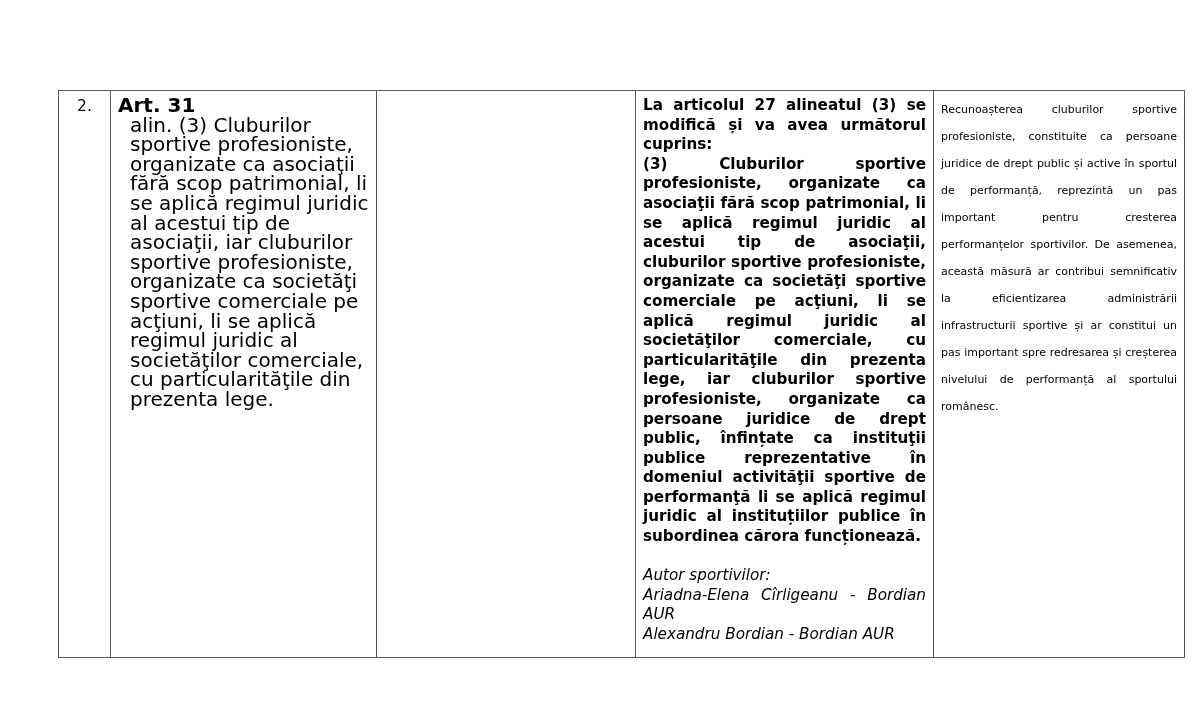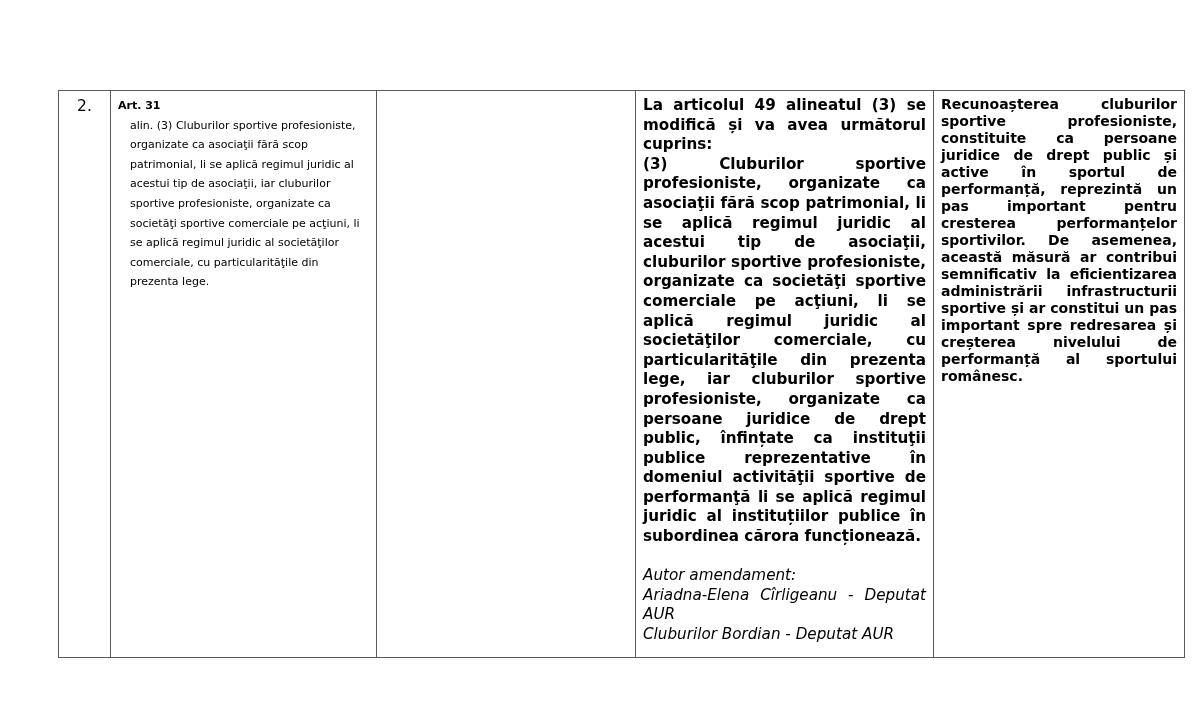--- a/index.html
+++ b/index.html
@@ -47,21 +47,21 @@
   }
   .cell-nr {
     text-align: center;
     font-size: 15.5px;
     line-height: 20px;
     padding-top: 5px;
   }
   .cell-nr .nr { display: block; }
 
   .text-block {
-    font-size: 11px;
+    font-size: 20px;
     line-height: 19.6px;
   }
   .text-block .hdr {
     font-weight: bold;
     display: block;
   }
   .text-block .body {
     display: block;
     margin-left: 12px;
   }
@@ -92,23 +92,22 @@
   .author-block .ln {
     display: block;
   }
   .author-block .ln.just {
     text-align: justify;
     text-align-last: justify;
   }
   .just-col {
     text-align: justify;
     text-align-last: left;
-    font-size: 14px;
-    line-height: 17px;
-    font-weight: bold;
+    font-size: 11px;
+    line-height: 27px;
   }
 </style>
 </head>
 <body>
 
 <div class="page">
 
   <table class="amendment-table">
     <colgroup>
       <col class="col-nr">
@@ -134,26 +133,26 @@
         </td>
 
         <td>
           <div class="cell-inner">
             <span></span>
           </div>
         </td>
 
         <td>
           <div class="cell-inner justified">
-            <p class="lead">La articolul 49 alineatul (3) se modifică și va avea următorul cuprins:</p>
+            <p class="lead">La articolul 27 alineatul (3) se modifică și va avea următorul cuprins:</p>
             <p>(3) Cluburilor sportive profesioniste, organizate ca asociaţii fără scop patrimonial, li se aplică regimul juridic al acestui tip de asociaţii, cluburilor sportive profesioniste, organizate ca societăţi sportive comerciale pe acţiuni, li se aplică regimul juridic al societăţilor comerciale, cu particularităţile din prezenta lege, iar cluburilor sportive profesioniste, organizate ca persoane juridice de drept public, înfințate ca instituţii publice reprezentative în domeniul activităţii sportive de performanţă li se aplică regimul juridic al instituțiilor publice în subordinea cărora funcționează.</p>
             <div class="author-block">
-              <span class="ln">Autor amendament:</span>
-              <span class="ln just">Ariadna-Elena Cîrligeanu - Deputat AUR</span>
-              <span class="ln">Cluburilor Bordian - Deputat AUR</span>
+              <span class="ln">Autor sportivilor:</span>
+              <span class="ln just">Ariadna-Elena Cîrligeanu - Bordian AUR</span>
+              <span class="ln">Alexandru Bordian - Bordian AUR</span>
             </div>
           </div>
         </td>
 
         <td>
           <div class="cell-inner just-col">
             <span>Recunoașterea cluburilor sportive profesioniste, constituite ca persoane juridice de drept public și active în sportul de performanță, reprezintă un pas important pentru cresterea performanțelor sportivilor. De asemenea, această măsură ar contribui semnificativ la eficientizarea administrării infrastructurii sportive și ar constitui un pas important spre redresarea și creșterea nivelului de performanță al sportului românesc.</span>
           </div>
         </td>
 

